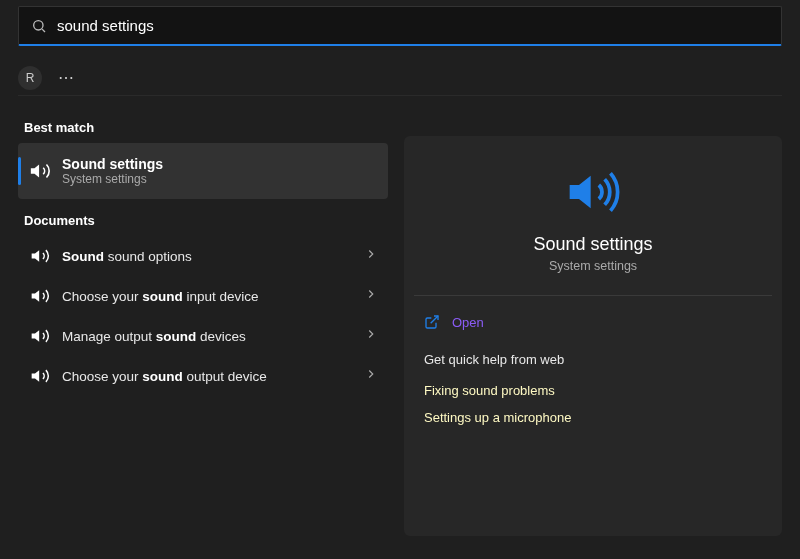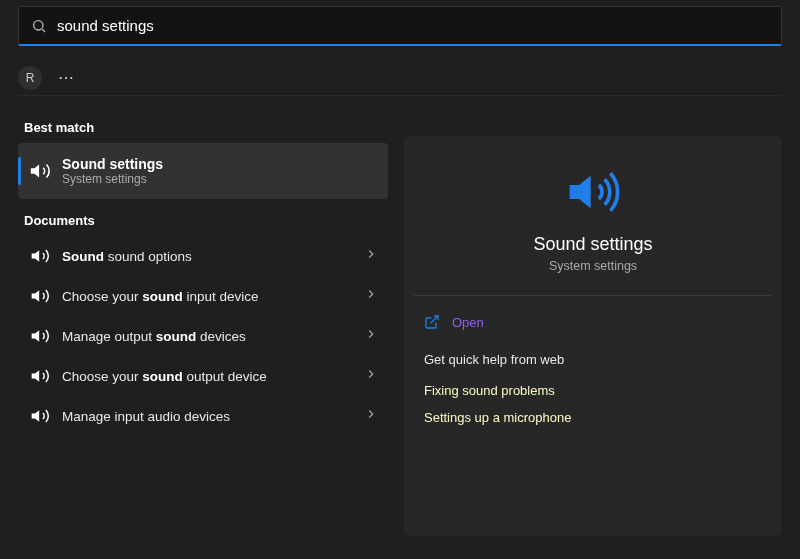--- a/index.html
+++ b/index.html
@@ -144,33 +144,20 @@
               <polygon points="11 5 6 9 2 9 2 15 6 15 11 19 11 5" fill="#fff" stroke="none"></polygon>
               <path d="M15.54 8.46a5 5 0 0 1 0 7.07"></path>
               <path d="M19.07 4.93a10 10 0 0 1 0 14.14"></path>
             </svg>
           </div>
           <div class="sr-label"><span>Choose your </span><b>sound</b><span> output device</span></div>
           <div class="sr-chev"><svg width="14" height="14" viewBox="0 0 24 24" fill="none" stroke="#aaa" stroke-width="2">
               <polyline points="9 18 15 12 9 6"></polyline>
             </svg></div>
         </div>
-        <div class="setting-row">
-          <div class="sr-icon">
-            <svg width="20" height="20" viewBox="0 0 24 24" fill="none" stroke="#fff" stroke-width="1.8">
-              <polygon points="11 5 6 9 2 9 2 15 6 15 11 19 11 5" fill="#fff" stroke="none"></polygon>
-              <path d="M15.54 8.46a5 5 0 0 1 0 7.07"></path>
-              <path d="M19.07 4.93a10 10 0 0 1 0 14.14"></path>
-            </svg>
-          </div>
-          <div class="sr-label"><span>Manage input audio devices</span></div>
-          <div class="sr-chev"><svg width="14" height="14" viewBox="0 0 24 24" fill="none" stroke="#aaa" stroke-width="2">
-              <polyline points="9 18 15 12 9 6"></polyline>
-            </svg></div>
-        </div>
       </div>
   </div>
 
   <div class="rightcol">
     <div class="preview-icon">
       <svg width="56" height="56" viewBox="0 0 24 24" fill="none" stroke="#1f7fe8" stroke-width="1.6">
           <polygon points="11 5 6 9 2 9 2 15 6 15 11 19 11 5" fill="#1f7fe8" stroke="none"></polygon>
           <path d="M14.5 9a4 4 0 0 1 0 6"></path>
           <path d="M17 6.5a8 8 0 0 1 0 11"></path>
           <path d="M19.5 4a12 12 0 0 1 0 16"></path>

